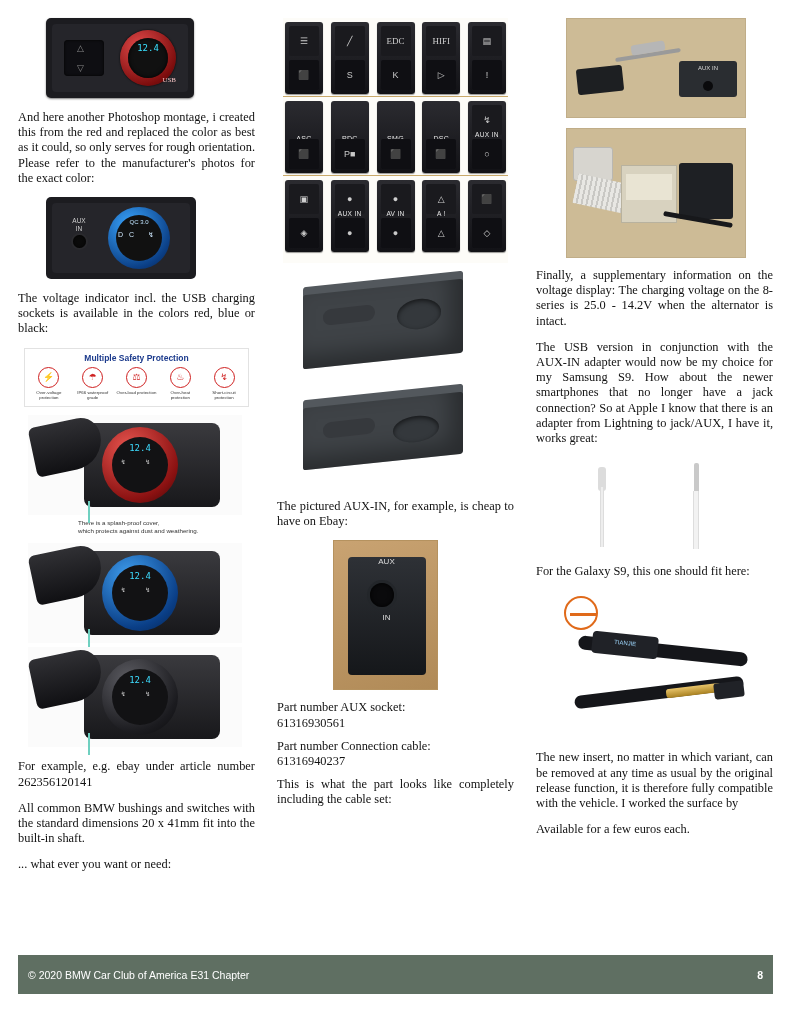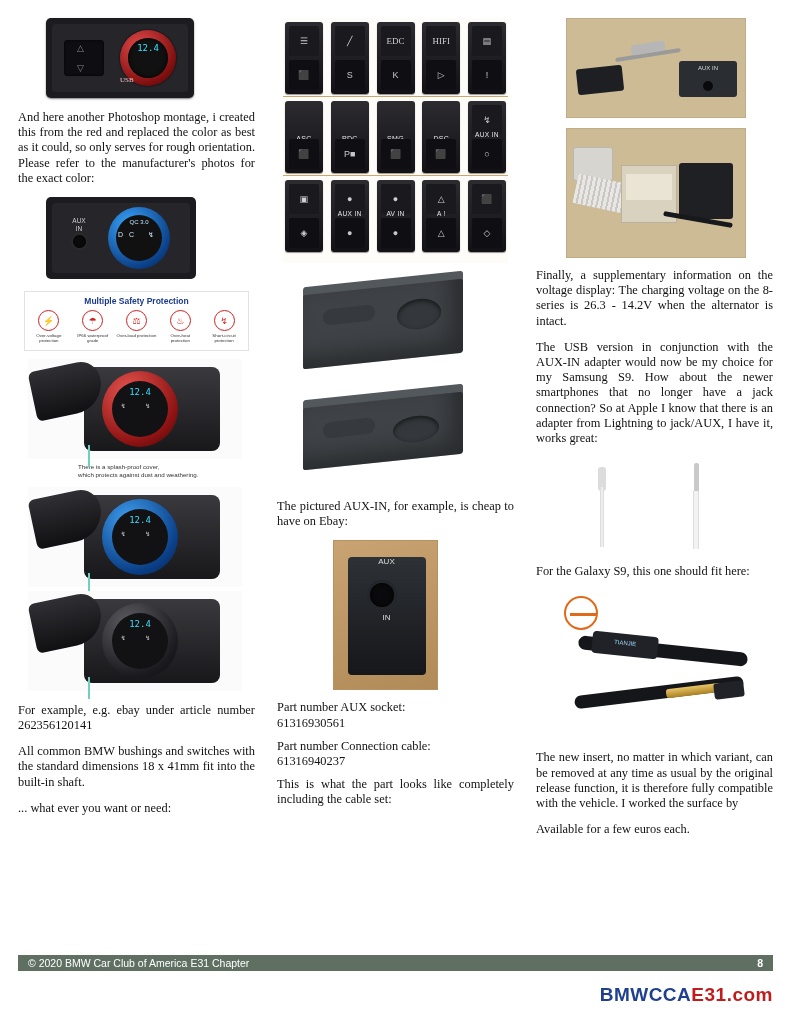--- a/index.html
+++ b/index.html
@@ -71,21 +71,21 @@
   }
   .redring .inner {
     position:absolute; left:8px; top:8px; width:40px; height:40px; border-radius:50%;
     background:#111; box-shadow: inset 0 0 4px #000;
   }
   .redring .volt {
     position:absolute; left:11px; top:13px; width:34px; text-align:center;
     color:#39e0ff; font-family:"DejaVu Sans Mono", monospace; font-size:9px;
   }
   .redring .usbmark {
-    position:absolute; left:0; bottom:2px; width:56px; text-align:left;
+    position:absolute; left:0; bottom:2px; width:56px; text-align:right;
     color:#f2c0c0; font-size:7px;
   }
 
   
   .plate2 {
     width:150px; height:82px; margin: 4px 0 12px 28px;
     background:#1c1c20; border-radius:5px; position:relative;
   }
   .plate2:after{content:"";position:absolute;left:6px;top:6px;right:6px;bottom:6px;border-radius:4px;background:#25252a;}
   .auxin {
@@ -284,21 +284,21 @@
   .cable2 .cplug .tx{position:absolute;left:0;top:6px;width:66px;text-align:center;color:#9fd8ff;font-family:"Liberation Sans",sans-serif;font-size:6px;}
   .cable2 .gold{
     position:absolute;left:108px;top:96px;width:56px;height:9px;background:linear-gradient(180deg,#e8c46a,#a8801f);border-radius:3px;transform:rotate(-7deg);
   }
   .cable2 .gtip{
     position:absolute;left:156px;top:92px;width:30px;height:16px;background:#202227;border-radius:3px;transform:rotate(-7deg);
   }
 
   
   .footer {
-    position:absolute; left:18px; top:955px; width:755px; height:16px;
+    position:absolute; left:18px; top:955px; width:755px; height:39px;
     background:#5f6f62; display:flex; align-items:center; justify-content:space-between;
     padding:0 10px; color:#ffffff;
     font-family:"Liberation Sans", sans-serif; font-size:10.5px;
   }
   .footer .pg{ font-weight:bold; }
   .brand {
     position:absolute; right:18px; top:984px;
     font-family:"Liberation Sans", sans-serif; font-weight:bold; font-size:19px;
     letter-spacing:.5px; color:#1f3f8f;
   }
@@ -329,20 +329,21 @@
           <span>IN</span>
           <div class="jack"></div>
         </div>
         <div class="bluering">
           <div class="inner"></div>
           <div class="qc">QC 3.0</div>
           <div class="ports">DC ↯</div>
         </div>
       </div>
 
+      <p class="body">The voltage indicator incl. the USB charging sockets is available in the colors red, blue or black:</p>
 
       <div class="safety">
         <div class="title">Multiple Safety Protection</div>
         <div class="icons">
           <div class="ic">
             <div class="circ">⚡</div>
             <div class="cap">Over-voltage protection</div>
           </div>
           <div class="ic">
             <div class="circ">☂</div>
@@ -392,21 +393,21 @@
         <div class="sockring ring-black">
           <div class="face"></div>
           <div class="disp">12.4</div>
           <div class="two">↯ ↯</div>
         </div>
         <div class="sockcap"></div>
         <div class="sockwires"></div>
       </div>
 
       <p class="body">For example, e.g. ebay under article number 262356120141</p>
-      <p class="body">All common BMW bushings and switches with the standard dimensions 18 x 41mm fit into the built-in shaft.</p>
+      <p class="body">All common BMW bushings and switches with the standard dimensions 20 x 41mm fit into the built-in shaft.</p>
       <p class="body">... what ever you want or need:</p>
     </div>
 
     <div class="col">
 
       <div class="switchgrid">
         <div class="swrow">
           <div class="sw">
             <div class="top">☰</div>
             <div class="bot">⬛</div>
@@ -532,21 +533,21 @@
       <div class="rphoto2">
         <div class="plug"></div>
         <div class="ribbon"></div>
         <div class="box">
           <div class="lbl"></div>
         </div>
         <div class="mod"></div>
         <div class="wire"></div>
       </div>
 
-      <p class="body">Finally, a supplementary information on the voltage display:  The charging voltage on the 8-series is 26.3 - 14.2V when the alternator is intact.</p>
+      <p class="body">Finally, a supplementary information on the voltage display:  The charging voltage on the 8-series is 25.0 - 14.2V when the alternator is intact.</p>
       <p class="body">The USB version in conjunction with the AUX-IN adapter would now be my choice for my Samsung S9.  How about the newer smartphones that no longer have a jack connection?  So at Apple I know that there is an adapter from Lightning to jack/AUX, I have it, works great:</p>
 
       <div class="cable1">
         <div class="lead"></div>
         <div class="lwire"></div>
         <div class="jacktip"></div>
         <div class="jwire"></div>
       </div>
 
       <p class="body">For the Galaxy S9, this one should fit here:</p>
@@ -565,16 +566,13 @@
       <p class="body">The new insert, no matter in which variant, can be removed at any time as usual by the original release function, it is therefore fully compatible with the vehicle.  I worked the surface by</p>
       <p class="body">Available for a few euros each.</p>
     </div>
   </div>
 
   <div class="footer">
     <div>© 2020 BMW Car Club of America E31 Chapter</div>
     <div class="pg">8</div>
   </div>
 
-  <div class="brand">
-    <span>BMWCCA</span><span class="red">E31</span><span class="red">.com</span>
-  </div>
 </div>
 
 </body></html>

